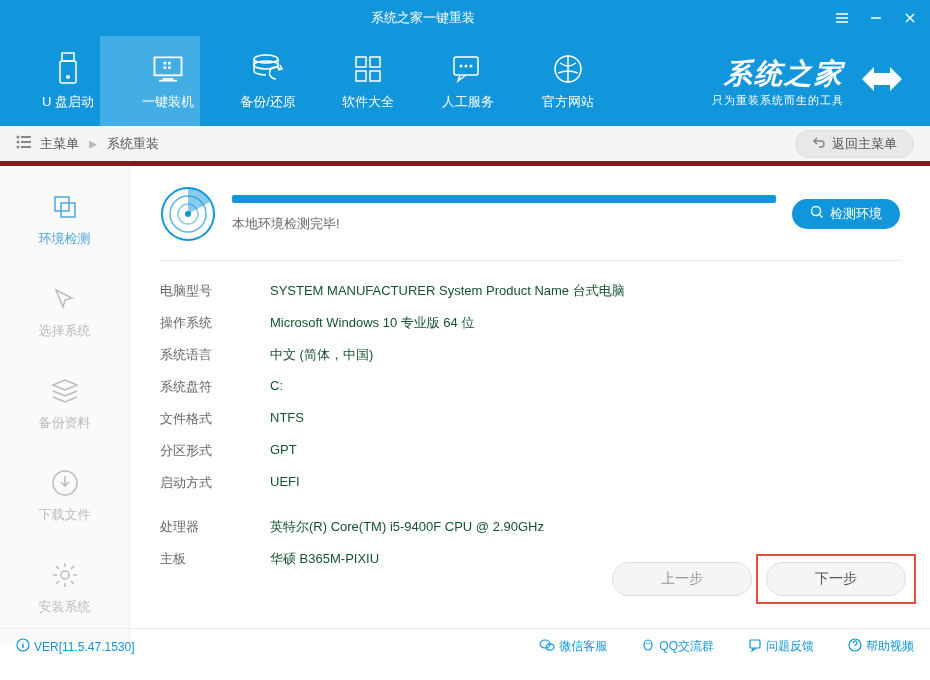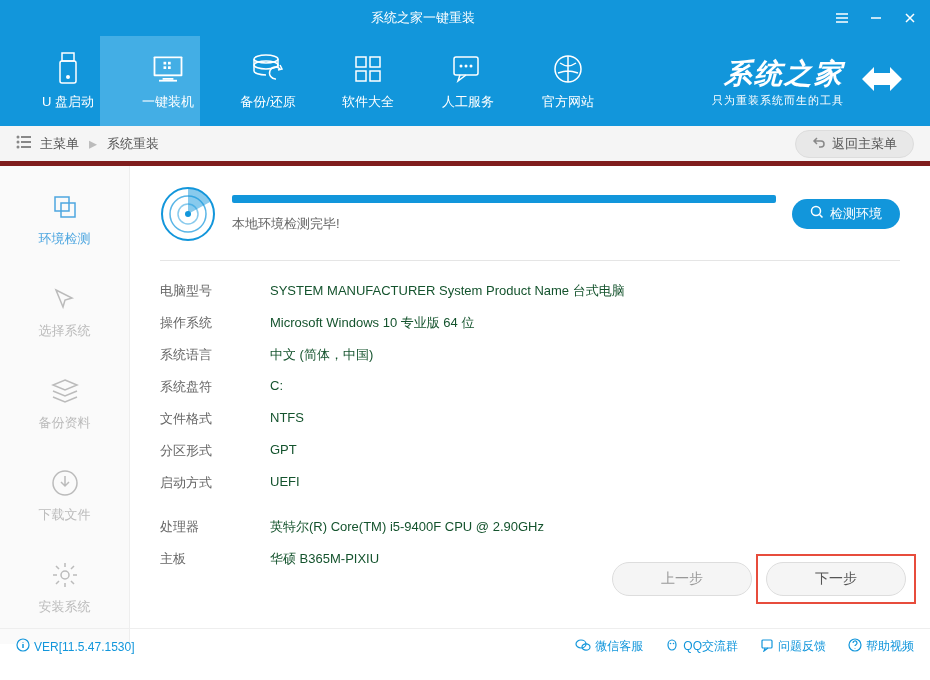--- a/index.html
+++ b/index.html
@@ -55,21 +55,21 @@
     
     
     .footer-btns { position: absolute; bottom: 48px; right: 24px; display: flex; gap: 14px; }
     .step-btn { width: 140px; height: 34px; border-radius: 17px; border: 1px solid #ddd; background: #f5f5f5; font-size: 14px; cursor: pointer; color: #999; }
     .step-btn.next { color: #555; }
     .highlight-box { position: absolute; bottom: 40px; right: 14px; width: 160px; height: 50px; border: 2px solid #e74c3c; pointer-events: none; }
     
     
     .bottombar { position: absolute; bottom: 16px; left: 0; right: 0; height: 36px; border-top: 1px solid #eee; display: flex; align-items: center; padding: 0 16px; font-size: 12px; }
     .version { color: #1296db; display: flex; align-items: center; gap: 4px; }
-    .bottom-links { margin-left: auto; display: flex; gap: 22px; text-align: right; }
+    .bottom-links { margin-left: auto; display: flex; gap: 34px; text-align: right; }
     .bottom-link { color: #1296db; display: flex; align-items: center; gap: 4px; cursor: pointer; }
     
     .info-area::-webkit-scrollbar { width: 8px; }
     .info-area::-webkit-scrollbar-thumb { background: #ddd; border-radius: 4px; }
   </style>
 </head>
 <body>
 
 <div class="titlebar">
   <span class="titlebar-title">系统之家一键重装</span>

